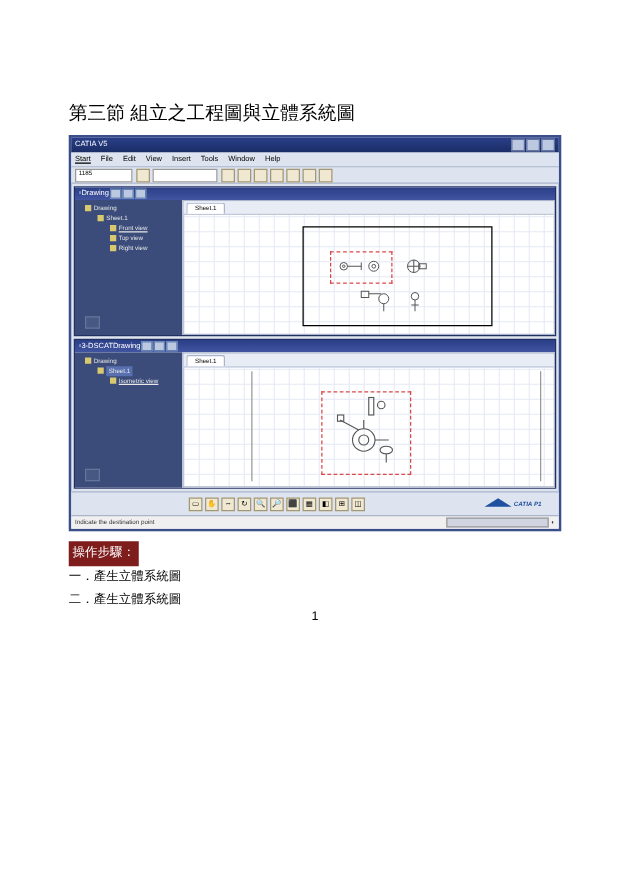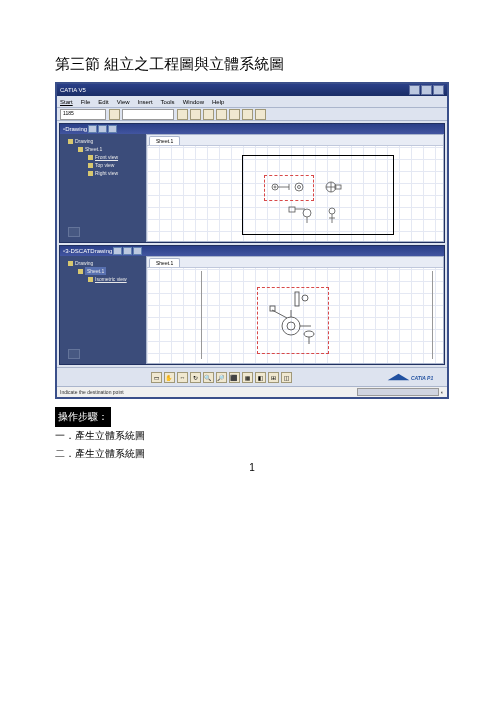--- a/index.html
+++ b/index.html
@@ -1,16 +1,16 @@
 <!DOCTYPE html>
 <html><head>
 <meta charset="utf-8">
 <style>
 body{margin:0;background:#fff;font-family:"Microsoft JhengHei",Arial,sans-serif;width:504px;position:relative}
-.page{padding:55px 55px 20px 55px;color:#000}
+.page{padding:81px 55px 20px 55px;color:#000}
 .title{font-size:15px;margin:0 0 8px 0;font-weight:400}
 
 .catia{border:2px solid #3a4f8a;background:#dde3ef;width:100%;box-sizing:border-box}
 .titlebar{background:linear-gradient(#2a3f88,#1a2d66);color:#fff;height:12px;display:flex;align-items:center;padding:0 3px;font-size:6px}
 .titlebar .spacer{flex:1}
 .winbtn{width:9px;height:8px;background:#bcc8e0;margin-left:1px;border:0.5px solid #6070a0}
 .menubar{background:#dde3ef;height:11px;display:flex;align-items:center;padding:0 3px;font-size:6px;color:#000;border-bottom:1px solid #aab5cc}
 .menubar span{margin-right:8px}
 .toolbar1{height:12px;background:#dde3ef;border-bottom:1px solid #aab5cc;display:flex;align-items:center;padding:0 3px;font-size:5px}
 .toolbar1 .slot{width:60px;height:9px;background:#fff;border:1px solid #999;margin-right:3px}
@@ -38,21 +38,21 @@
 .logo svg{height:10px}
 .statusbar{height:10px;background:#f0f0f0;border-top:1px solid #aab5cc;font-size:5px;color:#333;padding:0 3px;display:flex;align-items:center}
 .statusbar .fill{flex:1}
 .statusbar .prog{width:80px;height:6px;background:#d0d4e0;border:1px solid #999;margin-right:2px}
 
 .frame{position:absolute;border:1px solid #000}
 .dashed{position:absolute;border:1px dashed #d84848}
 .part{position:absolute;color:#555}
 
 .steps{margin-top:8px;font-size:10px;line-height:1.8}
-.steps .hdr{background:#000000;color:#fff;display:inline-block;padding:1px 3px;font-size:10px}
+.steps .hdr{background:#7f1d1d;color:#fff;display:inline-block;padding:1px 3px;font-size:10px}
 .pn{position:absolute;left:0;right:0;bottom:10px;text-align:center;font-size:10px}
 </style>
 </head>
 <body>
 
 <div class="page">
   <p class="title">第三節 組立之工程圖與立體系統圖</p>
 
   <div class="catia">
     <div class="titlebar">

